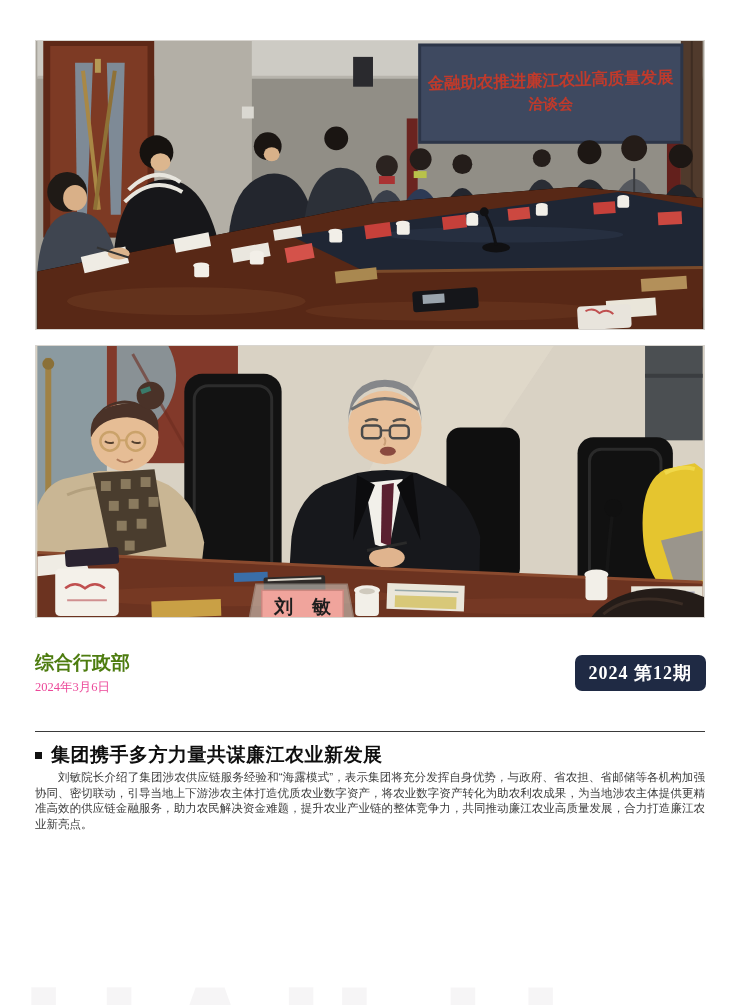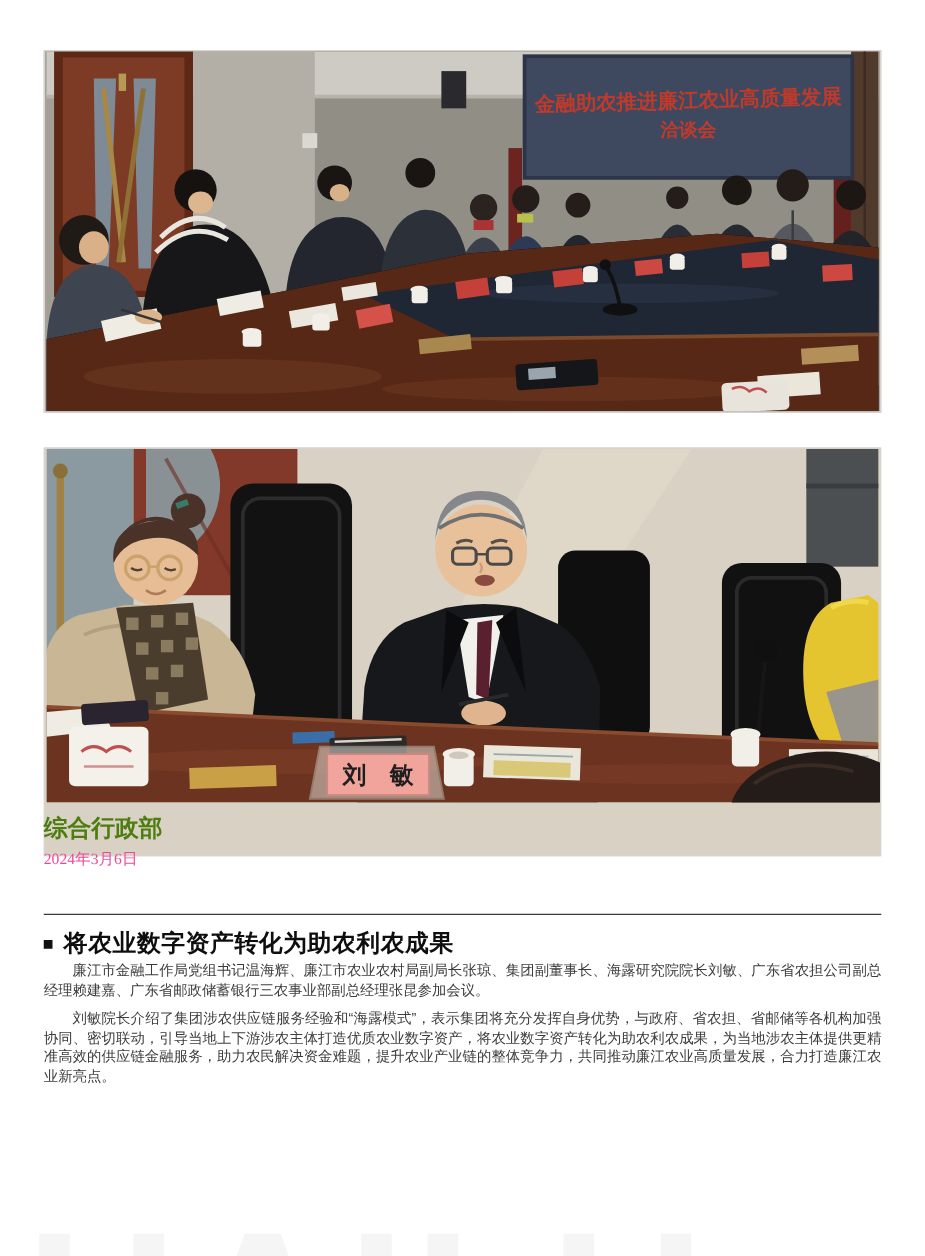--- a/index.html
+++ b/index.html
@@ -2,21 +2,21 @@
 <html><head>
 <meta charset="utf-8">
 <style>
   html,body{margin:0;padding:0;background:#ffffff;}
   .page{position:relative;width:740px;height:1005px;margin:0 auto;background:#ffffff;
         overflow:hidden;font-family:"Liberation Sans",sans-serif;}
   .photo{position:absolute;left:35px;width:670px;border:1px solid #d8d5d0;box-sizing:border-box;
          overflow:hidden;background:#a8a49b;}
   .photo svg{display:block;}
   #photo1{top:40px;height:290px;}
-  #photo2{top:345px;height:327px;background:#d9d2c4;margin-top:13px;}
+  #photo2{top:345px;height:273px;background:#d9d2c4;}
   .dept{position:absolute;left:35px;top:650px;font-family:"Liberation Serif",serif;
         font-size:19px;font-weight:bold;color:#4d7c0f;}
   .date{position:absolute;left:35px;top:679px;font-family:"Liberation Serif",serif;
         font-size:12.5px;color:#ec4899;}
   .badge{position:absolute;right:34px;top:655px;background:#1f2a44;color:#fff;
          font-family:"Liberation Serif",serif;font-size:18px;font-weight:bold;
          padding:6px 14px;border-radius:7px;letter-spacing:1px;}
   .rule{position:absolute;left:35px;top:731px;width:670px;height:0;border-top:1px solid #3a3a3a;}
   .title-row{position:absolute;left:35px;top:742px;width:670px;display:flex;align-items:center;}
   .title-row .sq{width:7px;height:7px;background:#111;margin-right:9px;flex:0 0 auto;}
@@ -283,27 +283,27 @@
         </g>
       </g>
 
       <ellipse cx="628" cy="296" rx="78" ry="52" fill="#241c18"></ellipse>
       <path d="M570,270 q30,-24 80,-10" stroke="#3a2c24" stroke-width="3" fill="none"></path>
     </svg>
   </div>
 
   <div class="dept">综合行政部</div>
   <div class="date">2024年3月6日</div>
+  <div class="badge">2024 第12期</div>
   <div class="rule"></div>
 
   <div class="title-row">
     <span class="sq"></span>
-    <h1>将农业数字资产转化为助农利农成果</h1>
+    <h1>集团携手多方力量共谋廉江农业新发展</h1>
   </div>
 
   <div class="body-text">
-    <p>廉江市金融工作局党组书记温海辉、廉江市农业农村局副局长张琼、集团副董事长、海露研究院院长刘敏、广东省农担公司副总经理赖建嘉、广东省邮政储蓄银行三农事业部副总经理张昆参加会议。</p>
     <p>刘敏院长介绍了集团涉农供应链服务经验和“海露模式”，表示集团将充分发挥自身优势，与政府、省农担、省邮储等各机构加强协同、密切联动，引导当地上下游涉农主体打造优质农业数字资产，将农业数字资产转化为助农利农成果，为当地涉农主体提供更精准高效的供应链金融服务，助力农民解决资金难题，提升农业产业链的整体竞争力，共同推动廉江农业高质量发展，合力打造廉江农业新亮点。</p>
 
   </div>
 
   <div class="watermark">HAILU</div>
 </div>
 
 </body></html>

